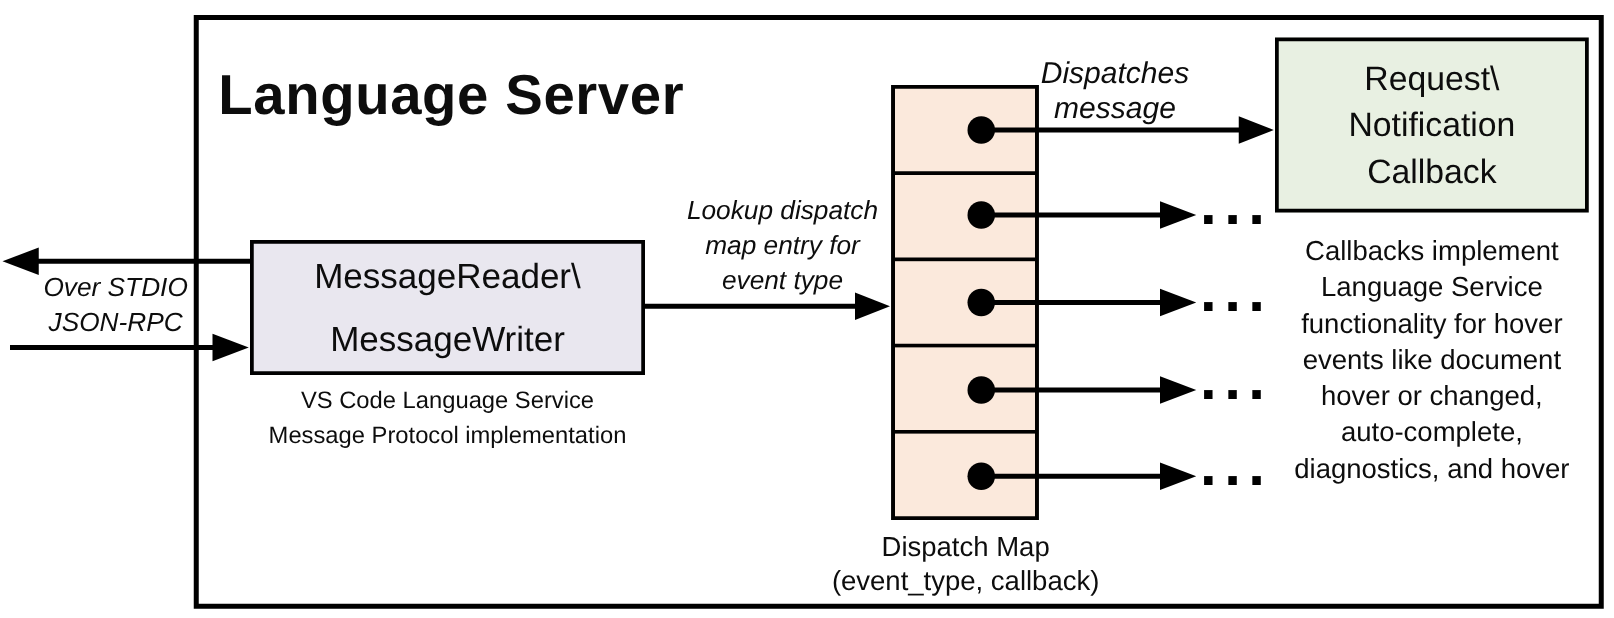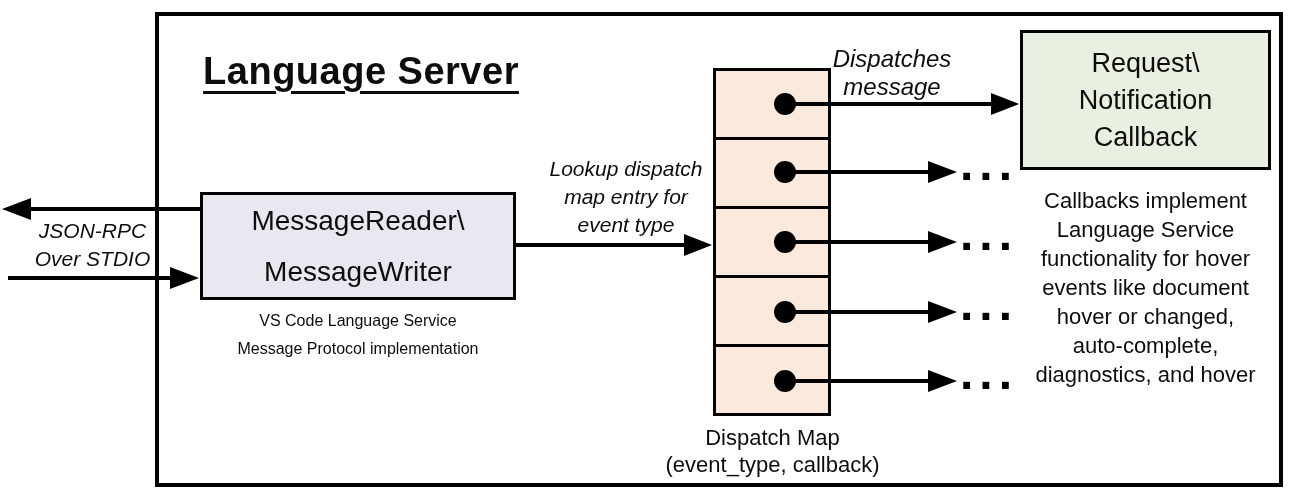--- a/index.html
+++ b/index.html
@@ -14,39 +14,38 @@
   .abs{position:absolute;box-sizing:border-box;}
 
   #outer-box{
     left:155px;top:12px;width:1128px;height:475px;
     border:4px solid #000;
     background:#ffffff;
   }
   #diagram-title{
     left:156px;top:50px;width:410px;
     text-align:center;
-    font-size:38px;font-weight:600;letter-spacing:0.5px;
-    text-decoration:underline;
+    font-size:45px;font-weight:600;letter-spacing:0.5px;
     text-decoration-thickness:3px;
     text-underline-offset:7px;
   }
 
   #message-box{
     left:200px;top:192px;width:316px;height:108px;
     background:#e9e7ef;
     border:3px solid #000;
     display:flex;flex-direction:column;justify-content:center;align-items:center;
     font-size:28px;line-height:41px;
     text-align:center;
     gap:10px;
   }
   #message-box-caption{
     left:158px;top:307px;width:400px;
     text-align:center;
-    font-size:16px;line-height:28px;
+    font-size:19px;line-height:28px;
   }
 
   #io-label{
     left:15px;top:217px;width:155px;
     text-align:center;
     font-style:italic;
     font-size:21px;line-height:28px;
   }
   #lookup-label{
     left:526px;top:155px;width:200px;
@@ -113,22 +112,22 @@
 </head>
 <body>
 
 <div id="canvas">
 
   <div id="outer-box" class="abs"></div>
 
   <div id="diagram-title" class="abs">Language Server</div>
 
   <div id="io-label" class="abs">
+    <span style="display:block">Over STDIO</span>
     <span style="display:block">JSON-RPC</span>
-    <span style="display:block">Over STDIO</span>
   </div>
 
   <div id="message-box" class="abs">
     <span>MessageReader\</span>
     <span>MessageWriter</span>
   </div>
 
   <div id="message-box-caption" class="abs">
     <span style="display:block">VS Code Language Service</span>
     <span style="display:block">Message Protocol implementation</span>

